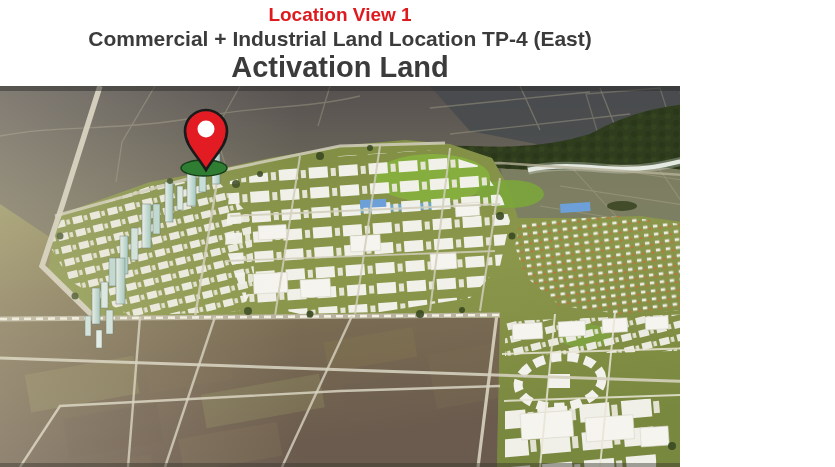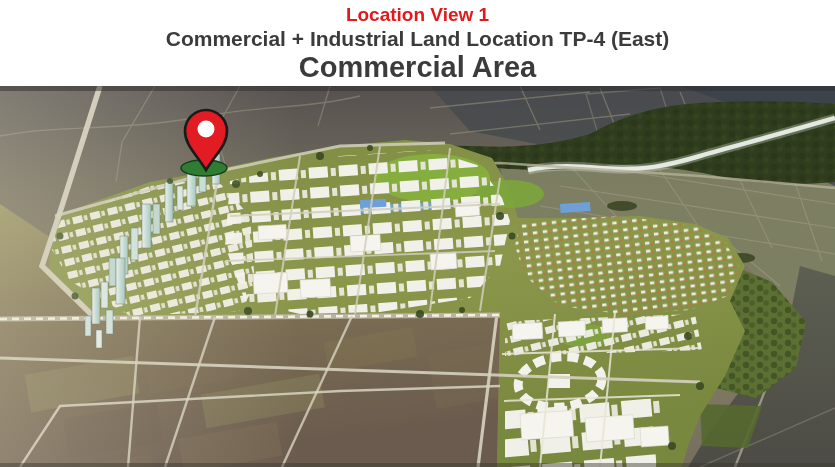--- a/index.html
+++ b/index.html
@@ -1,36 +1,36 @@
 <!DOCTYPE html>
 <html><head>
 <meta charset="utf-8">
 <style>
   html,body{margin:0;padding:0;background:#ffffff;}
-  #page{width:835px;height:467px;position:relative;overflow:hidden;
+  #page{width:680px;height:467px;position:relative;overflow:hidden;
         font-family:"Liberation Sans", sans-serif;background:#84cc16;}
   
   #hdr{height:86px;background:#ffffff;display:flex;flex-direction:column;
        justify-content:center;align-items:center;text-align:center;}
   #hdr .l1{color:#e0191d;font-weight:bold;font-size:19px;line-height:23px;}
   #hdr .l2{color:#3b3b3b;font-weight:bold;font-size:21px;line-height:25px;}
   #hdr .l3{color:#3b3b3b;font-weight:bold;font-size:29px;line-height:33px;}
   
   #mapwrap{width:835px;height:381px;position:relative;}
   svg{display:block;}
 </style>
 </head>
 <body>
 
 <div id="page">
 
   <div id="hdr">
     <div class="l1">Location View 1</div>
     <div class="l2">Commercial + Industrial Land Location TP-4 (East)</div>
-    <div class="l3">Commercial Area</div>
+    <div class="l3">Activation Land</div>
   </div>
 
   <div id="mapwrap">
   <svg viewBox="0 0 835 381" width="835" height="381">
     <defs>
       <linearGradient id="base" x1="0" y1="0" x2="0" y2="1">
         <stop offset="0" stop-color="#565150"></stop>
         <stop offset="0.28" stop-color="#716c5c"></stop>
         <stop offset="0.62" stop-color="#847e62"></stop>
         <stop offset="1" stop-color="#766f60"></stop>

